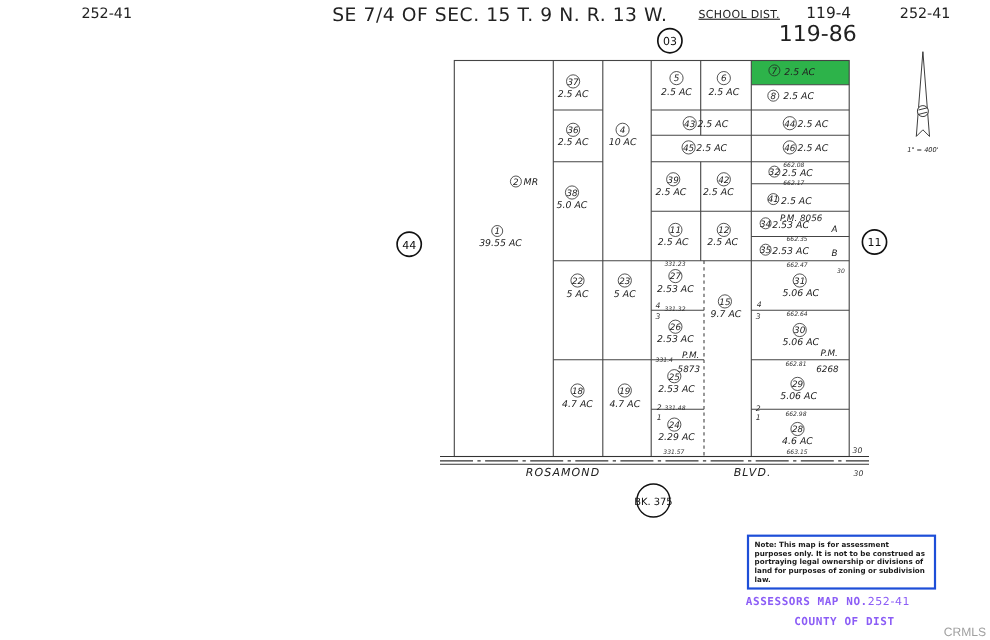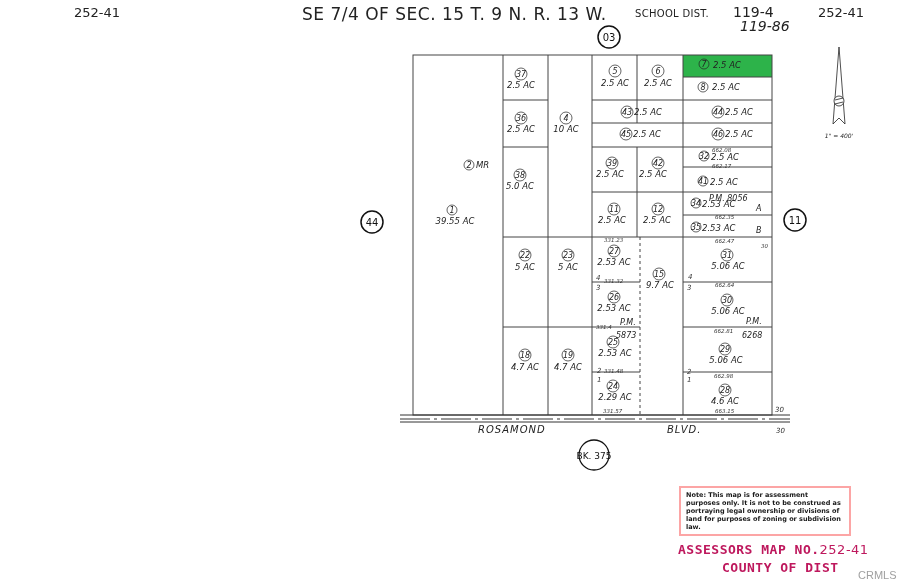--- a/index.html
+++ b/index.html
@@ -1,39 +1,39 @@
 <!DOCTYPE html>
 <html><head>
   <meta charset="utf-8">
   <style>
     html, body { margin: 0; padding: 0; }
     body { width: 900px; height: 582px; background: #ffffff; position: relative; overflow: hidden; font-family: "Liberation Sans", sans-serif; color: #1a1a1a; }
     .abs { position: absolute; }
     .hdr { font-family: "DejaVu Sans", sans-serif; color: #222; white-space: nowrap; }
     .hdr-num { font-size: 13px; }
     .title { font-size: 17px; letter-spacing: 0.5px; }
-    .school { font-size: 10px; letter-spacing: 0.3px; }
+    .school { font-size: 10px; letter-spacing: 0.3px; text-decoration: underline; }
     svg text { font-family: "DejaVu Sans", sans-serif; }
     .parcel-id { font-size: 8px; font-style: italic; fill: #222; }
     .parcel-ac { font-size: 8.5px; font-style: italic; fill: #222; }
     .dim { font-size: 5.5px; font-style: italic; fill: #333; }
     .big-circle-txt { font-size: 10px; fill: #111; }
     .road { font-size: 10px; font-style: italic; fill: #222; letter-spacing: 1px; }
-    .note-box { position: absolute; left: 679px; top: 486px; width: 158px; border: 2px solid #fca5a5; padding: 3px 5px; font-size: 6.5px; line-height: 8px; font-weight: bold; font-family: "DejaVu Sans", sans-serif; }
-    .footer { font-family: "DejaVu Sans Mono", monospace; font-weight: bold; font-size: 13px; color: #be185d; white-space: nowrap; letter-spacing: 0.5px; }
+    .note-box { position: absolute; left: 679px; top: 486px; width: 158px; border: 2px solid #1d4ed8; padding: 3px 5px; font-size: 6.5px; line-height: 8px; font-weight: bold; font-family: "DejaVu Sans", sans-serif; }
+    .footer { font-family: "DejaVu Sans Mono", monospace; font-weight: bold; font-size: 10px; color: #8b5cf6; white-space: nowrap; letter-spacing: 0.5px; }
     .wm { font-size: 11px; color: #a0a0a0; font-family: "Liberation Sans", sans-serif; }
   </style>
 </head>
 <body>
 
 <div class="abs hdr hdr-num" style="left:74px;top:5px;"><span>252-41</span></div>
 <div class="abs hdr title" style="left:302px;top:4px;">SE 7/4 OF SEC. 15 T. 9 N. R. 13 W.</div>
 <div class="abs hdr school" style="left:635px;top:8px;">SCHOOL DIST.</div>
 <div class="abs hdr" style="left:709px;top:4px;font-size:14px;margin-left:24px;">119-4</div>
-<div class="abs hdr" style="left:708px;top:18px;font-size:14px;font-style:italic;margin-left:32px;">119-86</div>
+<div class="abs hdr" style="left:708px;top:18px;font-size:20px;">119-86</div>
 <div class="abs hdr hdr-num" style="left:818px;top:5px;">252-41</div>
 
 <svg class="abs" style="left:0;top:0" width="900" height="582">
 
   <g>
     <circle cx="609" cy="37" r="11" fill="none" stroke="#111" stroke-width="1.5"></circle>
     <text x="609" y="41" text-anchor="middle" class="big-circle-txt">03</text>
   </g>
 
   <g>

